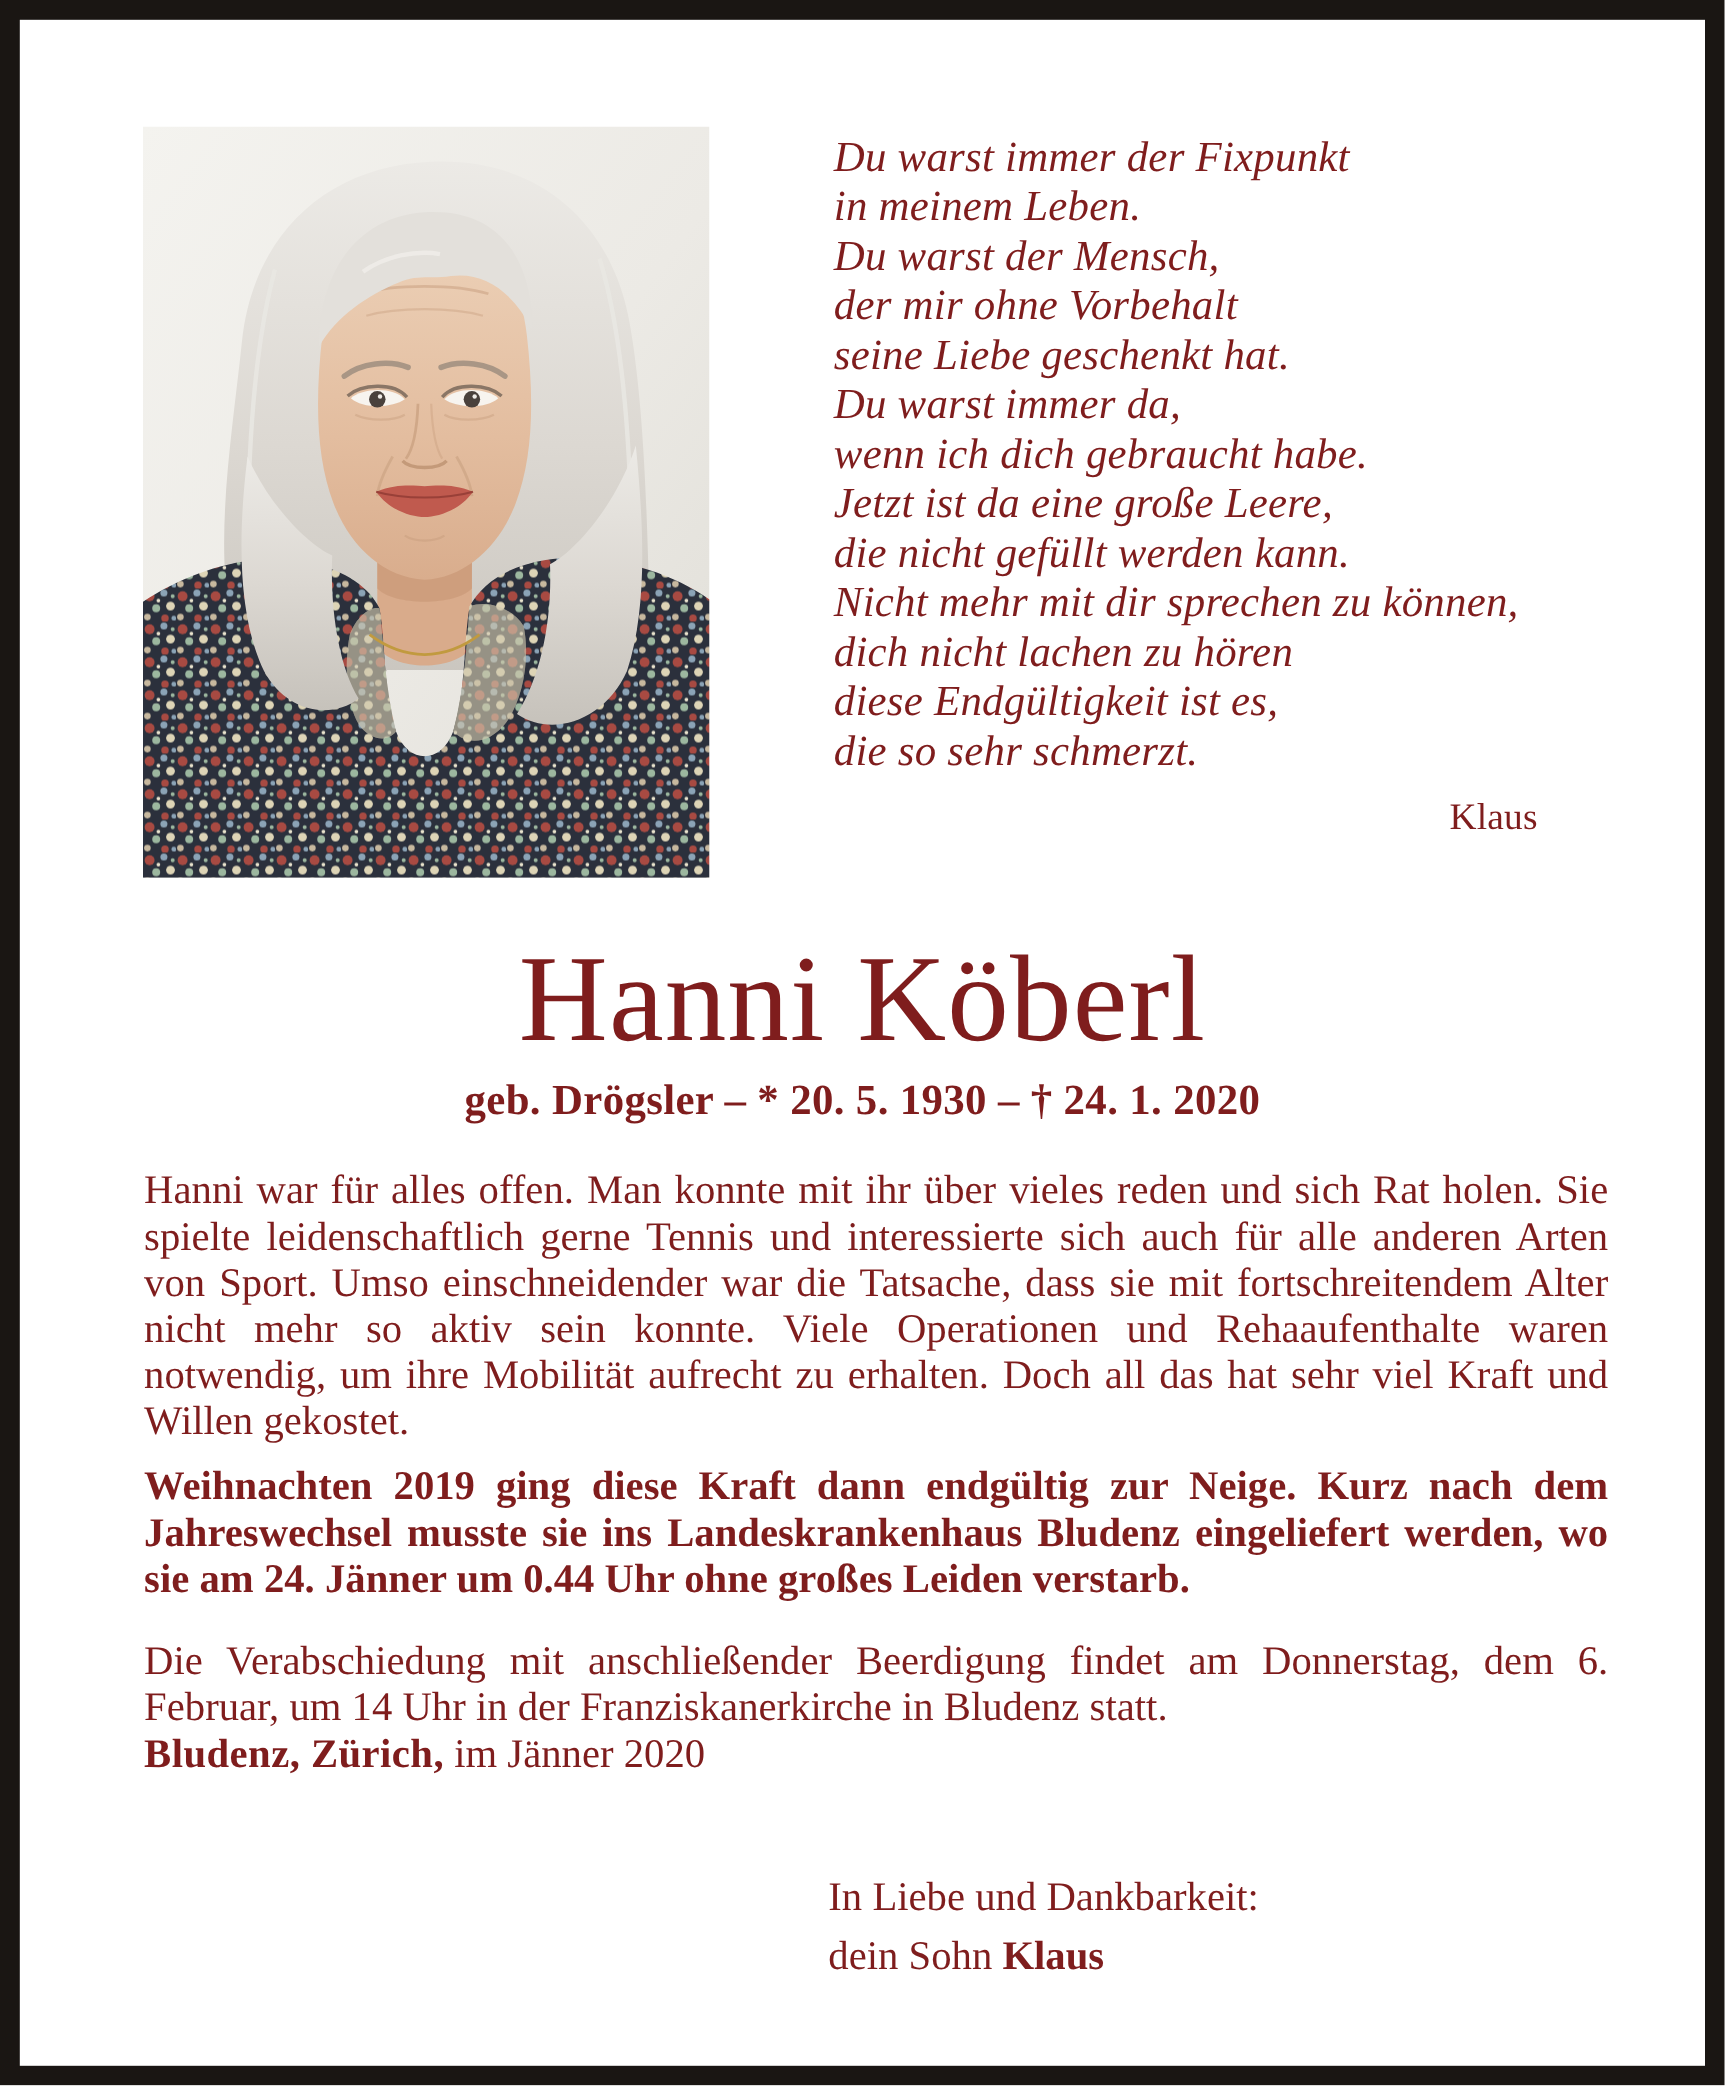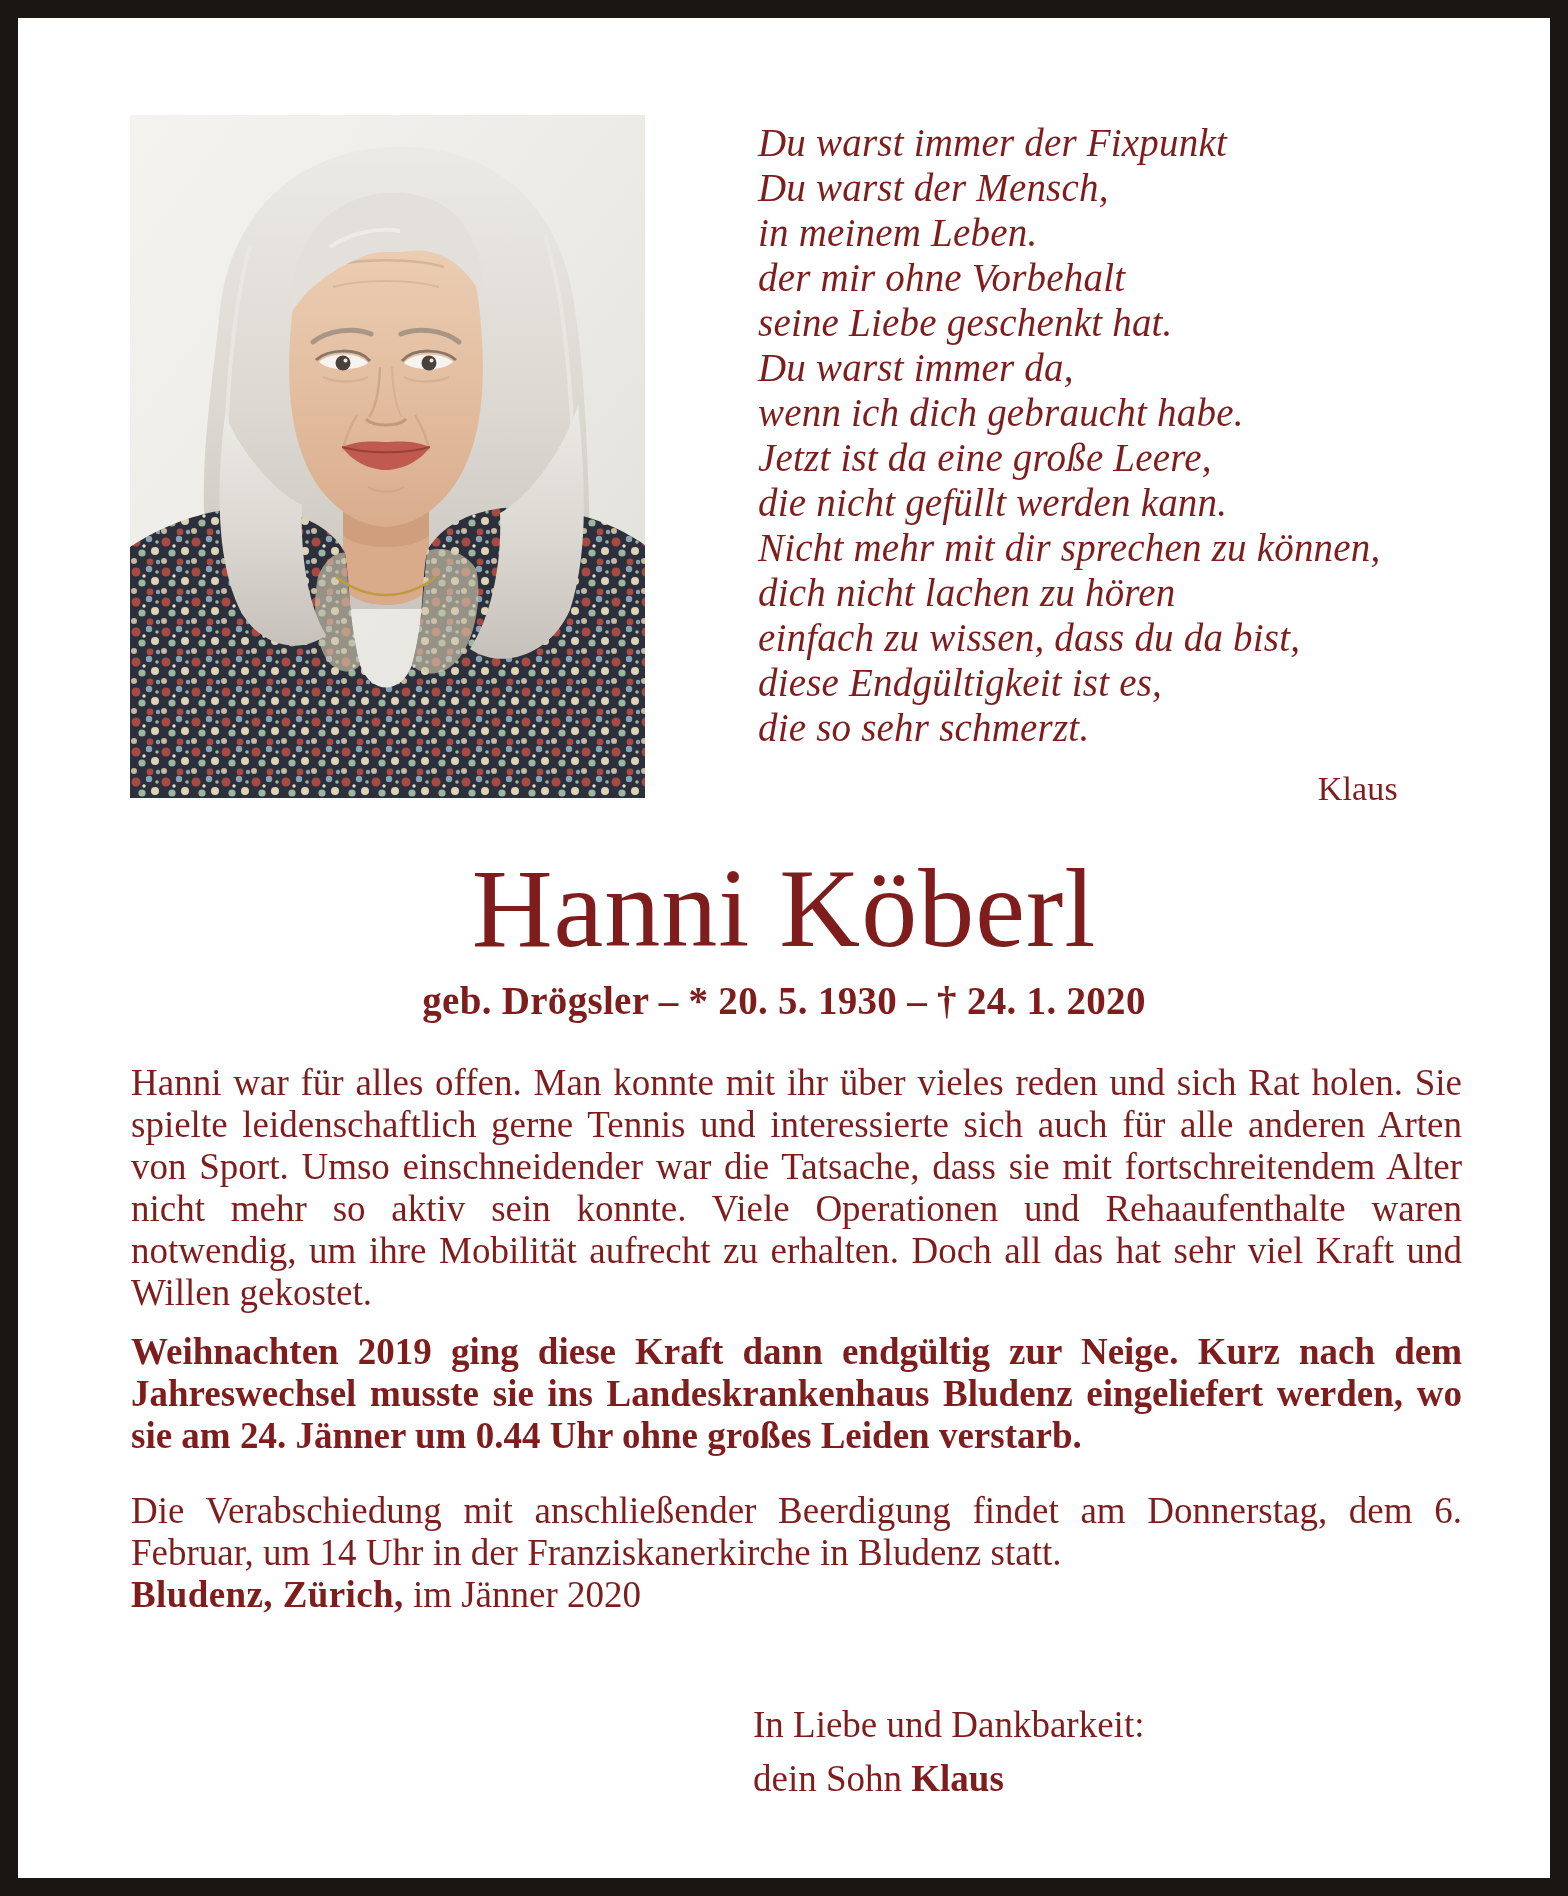--- a/index.html
+++ b/index.html
@@ -198,31 +198,30 @@
       </g>
       <path d="M238,372 C247,378 265,378 274,372" stroke="#c79e7d" stroke-width="2" fill="none" opacity="0.5"></path>
 
       <path d="M160,200 C160,130 196,82 256,78 C322,74 354,118 354,185 C336,150 310,132 280,136 C262,139 250,134 232,142 C205,153 176,172 160,200 Z" fill="#e3e0db"></path>
       <path d="M200,132 C220,118 248,112 270,116" stroke="#eeece8" stroke-width="4" fill="none" opacity="0.9"></path>
     </svg>
   </div>
 
   <div class="poem">
     <div class="line">Du warst immer der Fixpunkt</div>
+    <div class="line">in meinem Leben.</div>
     <div class="line">Du warst der Mensch,</div>
-    <div class="line">in meinem Leben.</div>
     <div class="line">der mir ohne Vorbehalt</div>
     <div class="line">seine Liebe geschenkt hat.</div>
     <div class="line">Du warst immer da,</div>
     <div class="line">wenn ich dich gebraucht habe.</div>
     <div class="line">Jetzt ist da eine große Leere,</div>
     <div class="line">die nicht gefüllt werden kann.</div>
     <div class="line">Nicht mehr mit dir sprechen zu können,</div>
     <div class="line">dich nicht lachen zu hören</div>
-    <div class="line">einfach zu wissen, dass du da bist,</div>
     <div class="line">diese Endgültigkeit ist es,</div>
     <div class="line">die so sehr schmerzt.</div>
     <div class="poem-sign">Klaus</div>
   </div>
 
   <h1 class="name">Hanni Köberl</h1>
   <div class="dates">geb. Drögsler – * 20. 5. 1930 – † 24. 1. 2020</div>
 
   <div class="bodytext">
     <p class="p1">Hanni war für alles offen. Man konnte mit ihr über vieles reden und sich Rat holen. Sie spielte leidenschaftlich gerne Tennis und interessierte sich auch für alle anderen Arten von Sport. Umso einschneidender war die Tatsache, dass sie mit fortschreitendem Alter nicht mehr so aktiv sein konnte. Viele Operationen und Rehaaufenthalte waren notwendig, um ihre Mobilität auf­recht zu erhalten. Doch all das hat sehr viel Kraft und Willen gekostet.</p>

